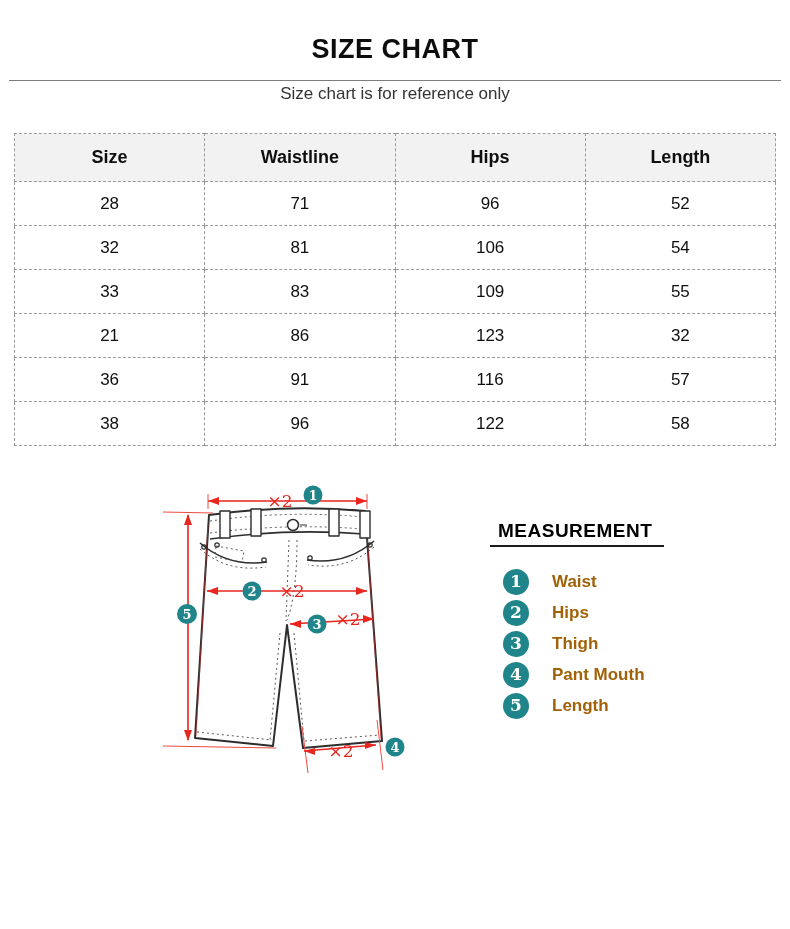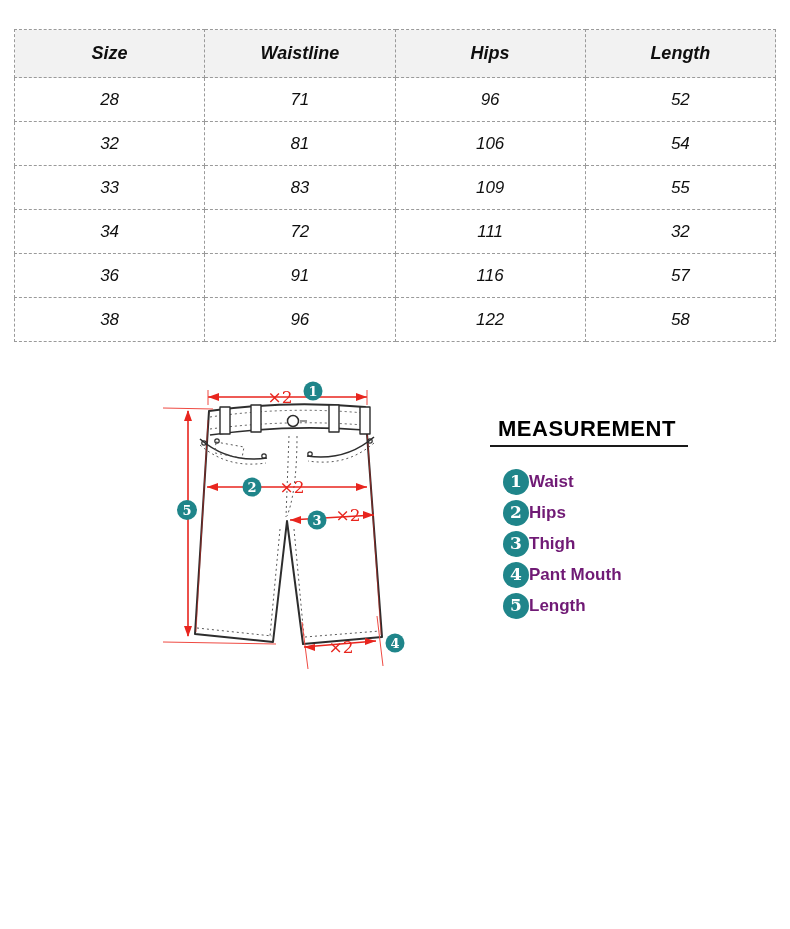--- a/index.html
+++ b/index.html
@@ -22,60 +22,65 @@
     margin:3px 0 0 0;text-align:center;
     font-size:17px;line-height:20px;color:#333;
   }
   
   table.size-table{
     width:762px;margin:29px 14px 0 14px;
     border-collapse:collapse;table-layout:fixed;
   }
   .size-table th,.size-table td{
     border:1px dashed #9a9a9a;text-align:center;vertical-align:middle;
-    font-size:17px;color:#0f0f0f;padding:0;font-style:italic;
+    font-size:17px;color:#0f0f0f;padding:0;
   }
   .size-table th{background:#f2f2f2;height:47px;font-size:18px;font-weight:bold;}
   .size-table td{height:43px;}
   
   .figure{position:relative;height:330px;margin-top:22px;}
   .shorts-svg{position:absolute;left:130px;top:0;}
   
   .legend{position:absolute;left:488px;top:52px;width:280px;}
   .legend-title{
-    display:inline-block;font-size:22px;font-weight:bold;color:#000;
+    display:inline-block;font-size:19px;font-weight:bold;color:#000;
     letter-spacing:0.5px;border-bottom:2px solid #1a1a1a;
     padding:0 12px 3px 8px;margin-left:2px;
   }
   .legend-items{margin-top:19px;}
   .legend-item{display:flex;align-items:center;height:31px;padding-left:15px;}
   .legend-badge{
     flex:0 0 26px;width:26px;height:26px;border-radius:50%;
     background:#1f858a;color:#fff;
     font-family:"DejaVu Serif",serif;font-size:17px;font-weight:bold;
     display:flex;align-items:center;justify-content:center;line-height:1;
   }
-  .legend-label{font-size:17px;font-weight:bold;color:#701a75;}
+  .legend-label{margin-left:23px;font-size:17px;font-weight:bold;color:#a16207;}
   
   .cloth{fill:#ffffff;stroke:#2d2d2d;stroke-width:2;stroke-linejoin:round;}
   .seam{fill:none;stroke:#2d2d2d;stroke-width:1.6;}
   .stitch{fill:none;stroke:#5a5a5a;stroke-width:1;stroke-dasharray:2 3;}
   .dim{stroke:#e8251e;stroke-width:1.6;fill:none;}
   .dimthin{stroke:#ef4a42;stroke-width:1;fill:none;}
   .arrow{fill:#e8251e;stroke:none;}
   .x2{fill:#e8251e;font-family:"DejaVu Serif",serif;font-size:17px;text-anchor:middle;}
   .badge-dot{fill:#1f858a;stroke:none;}
   .badge-num{fill:#ffffff;font-family:"DejaVu Serif",serif;font-size:13px;font-weight:bold;text-anchor:middle;}
   .seam-red{stroke:#e8251e;stroke-width:1;opacity:.5;fill:none;}
 </style>
 </head>
 <body>
 
 <div class="page">
 
+  <header class="page-header">
+    <h1>SIZE CHART</h1>
+    <hr class="title-divider">
+    <p class="subtitle">Size chart is for reference only</p>
+  </header>
 
   <table class="size-table">
     <thead>
       <tr>
         <th>Size</th>
         <th>Waistline</th>
         <th>Hips</th>
         <th>Length</th>
       </tr>
     </thead>
@@ -92,23 +97,23 @@
         <td>106</td>
         <td>54</td>
       </tr>
       <tr>
         <td>33</td>
         <td>83</td>
         <td>109</td>
         <td>55</td>
       </tr>
       <tr>
-        <td>34</td>
-        <td>72</td>
-        <td>111</td>
+        <td>21</td>
+        <td>86</td>
+        <td>123</td>
         <td>32</td>
       </tr>
       <tr>
         <td>36</td>
         <td>91</td>
         <td>116</td>
         <td>57</td>
       </tr>
       <tr>
         <td>38</td>

